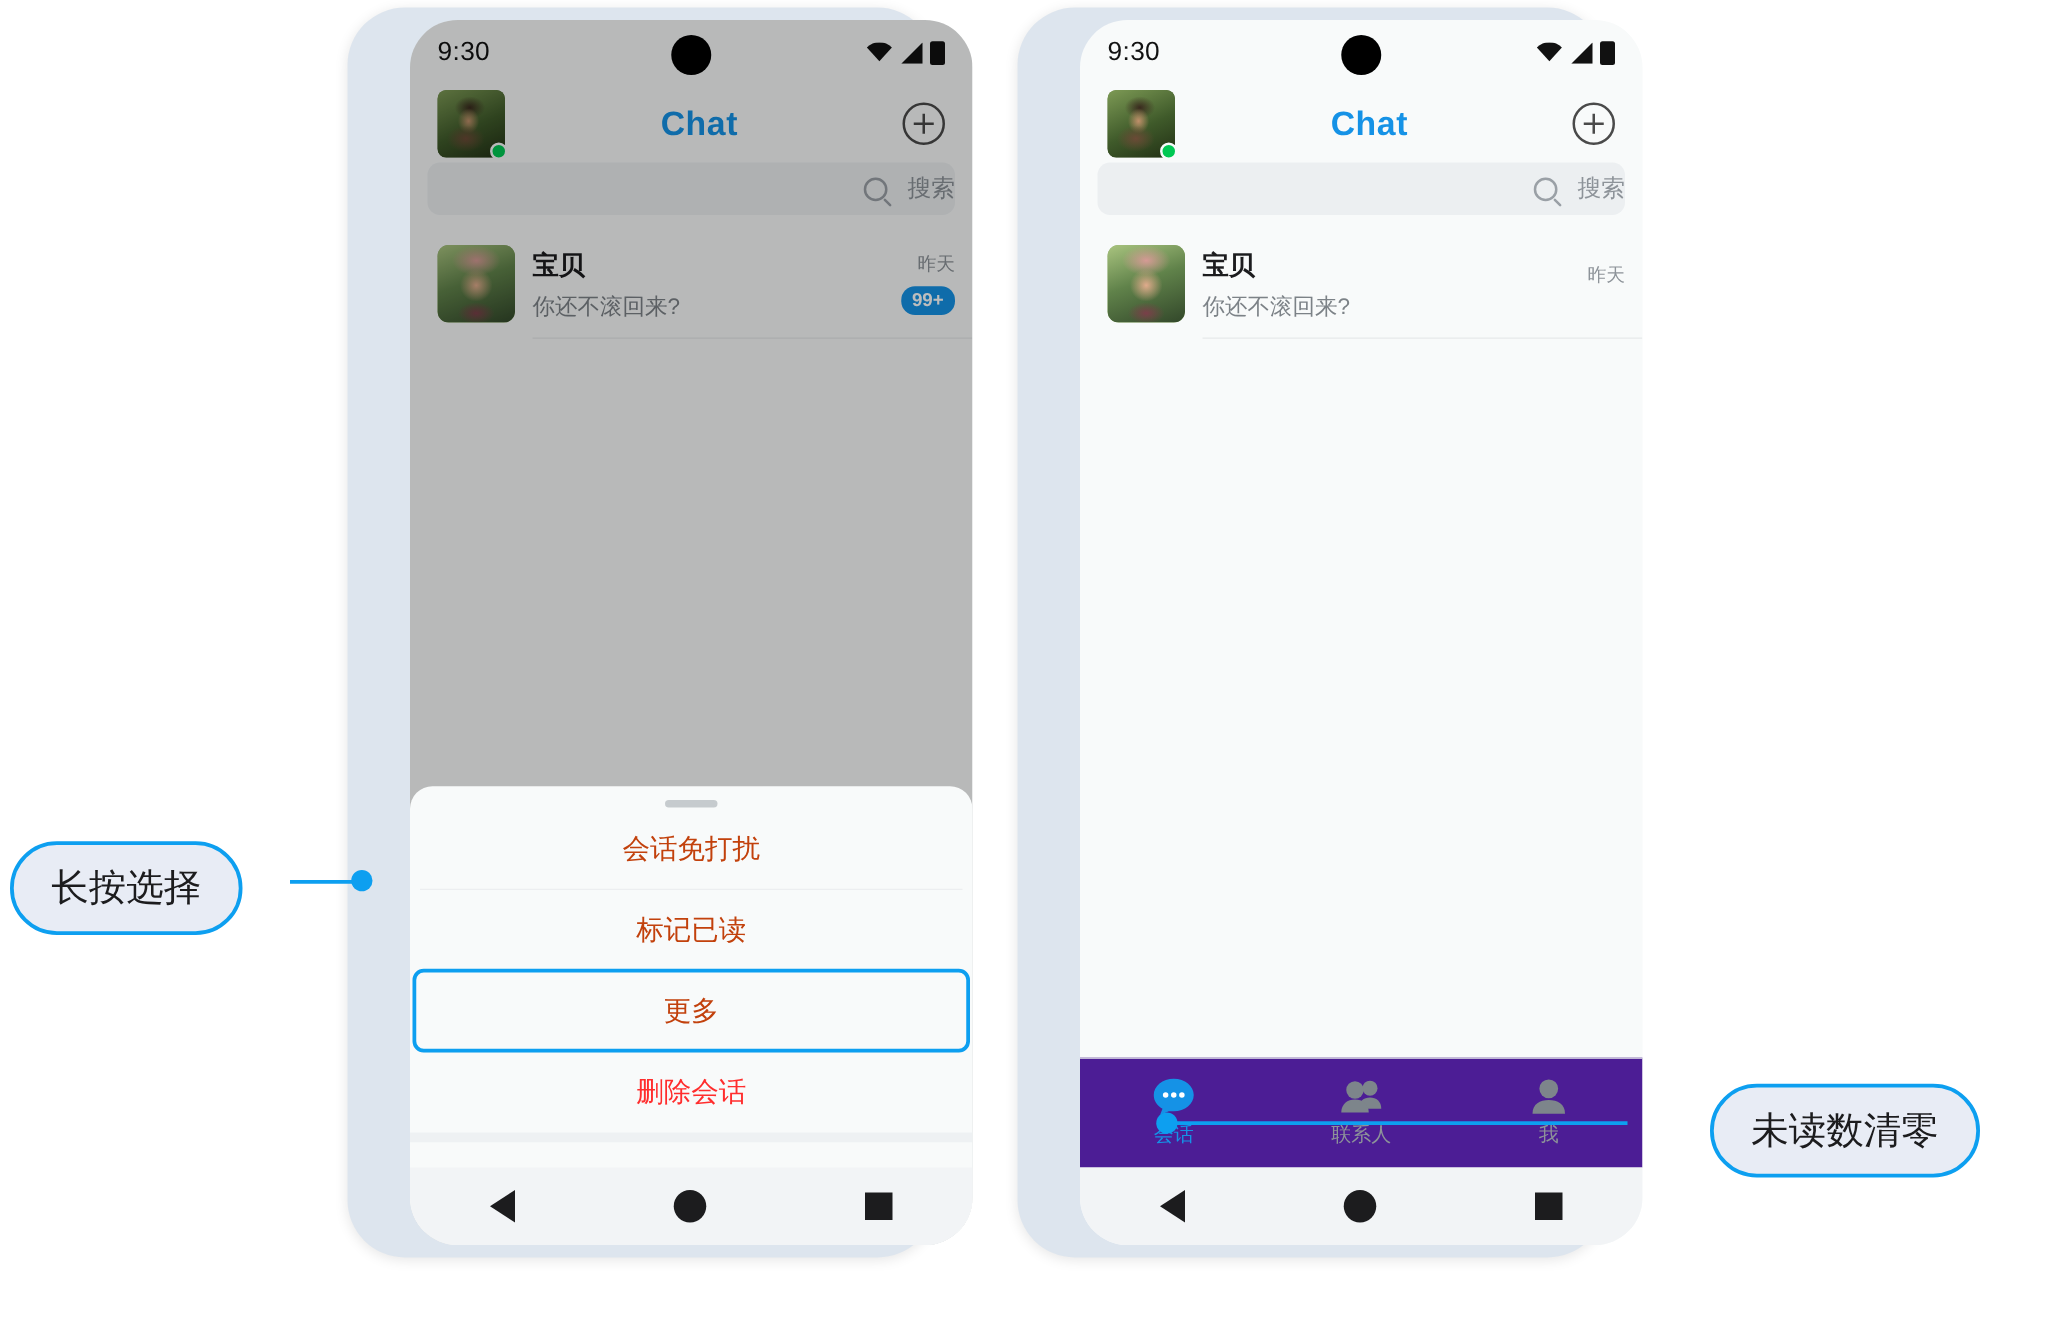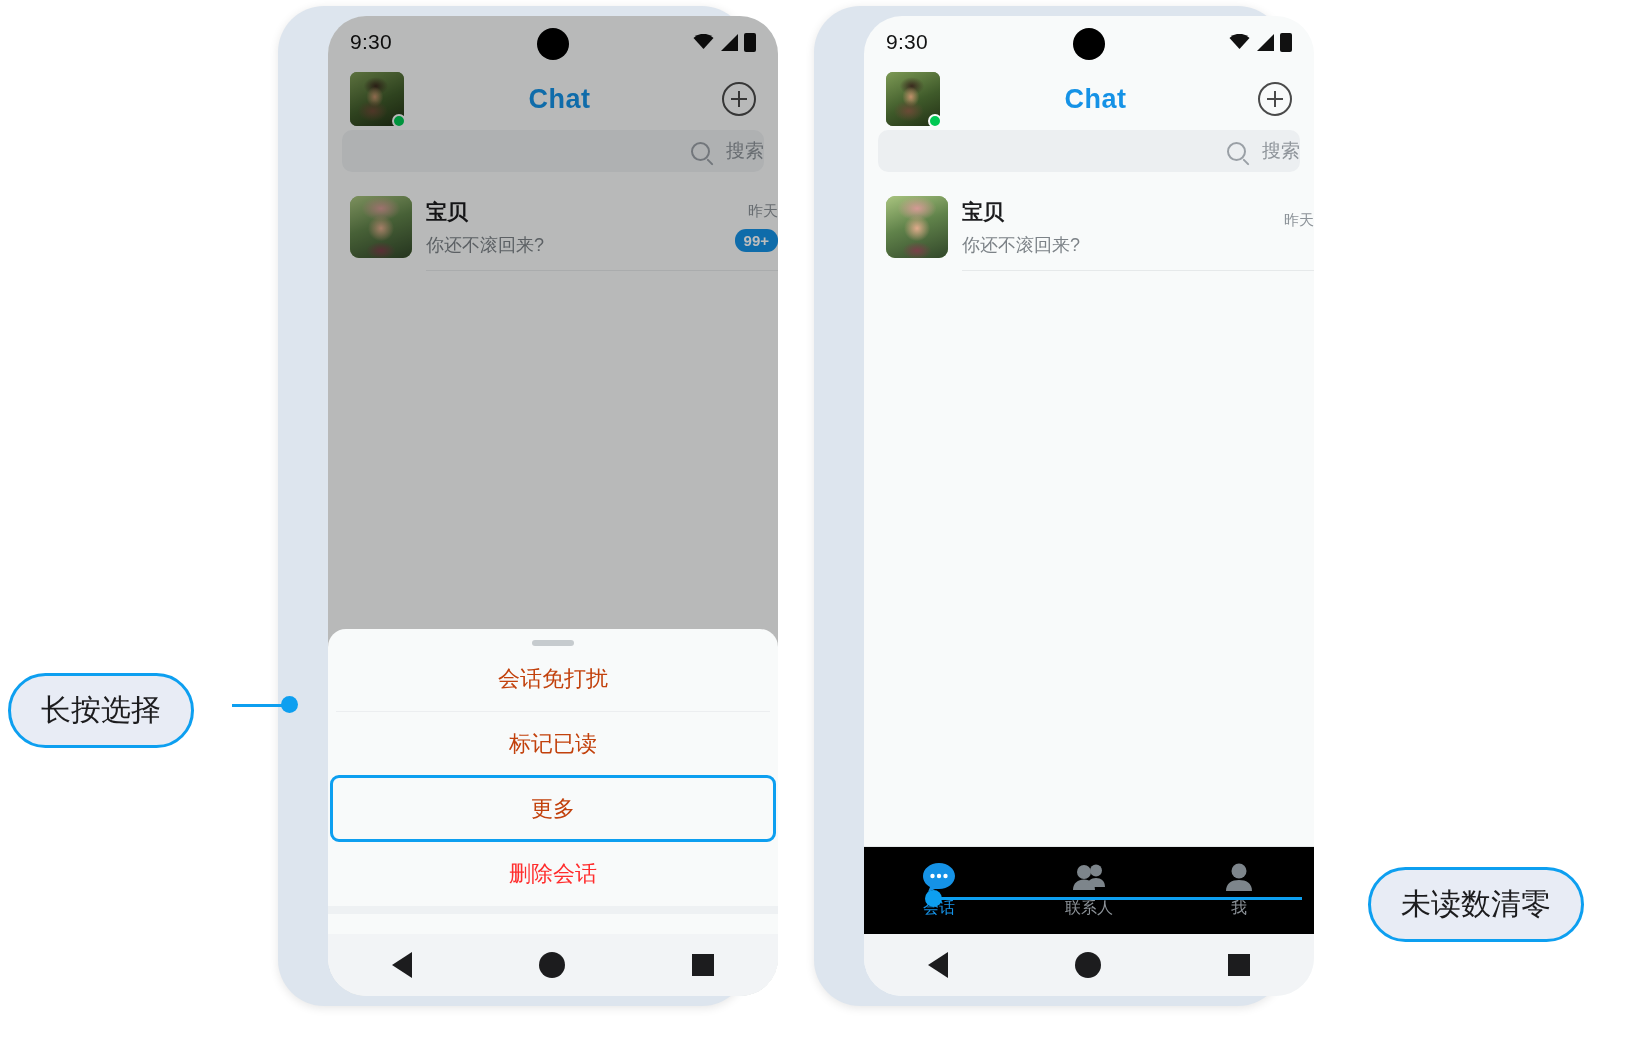--- a/index.html
+++ b/index.html
@@ -149,21 +149,21 @@
     transform: rotate(45deg);
     border-radius: 1px;
   }
   .search-placeholder { font-size: 19px; color: #8d9399; }
 
   
   .chatlist { flex: 1 1 auto; overflow: hidden; }
   .chat-row {
     display: flex;
     align-items: center;
-    padding: 12px 0 12px 22px;
+    padding: 12px 14px 12px 22px;
     gap: 14px;
   }
   .chat-av {
     width: 62px; height: 62px;
     border-radius: 9px;
     overflow: hidden;
     flex: 0 0 62px;
     position: relative;
     background: #8fae6a;
   }
@@ -262,21 +262,21 @@
     z-index: 8;
   }
 
   
   .tabbar {
     flex: 0 0 88px;
     height: 88px;
     border-top: 1px solid #e6e9ea;
     display: flex;
     align-items: center;
-    background: #000000;
+    background: #4c1d95;
   }
   .tab {
     flex: 1 1 0;
     display: flex;
     flex-direction: column;
     align-items: center;
     gap: 6px;
   }
   .tab-label { font-size: 16px; color: #8d9399; }
   .tab.active .tab-label { color: #1592e6; }

